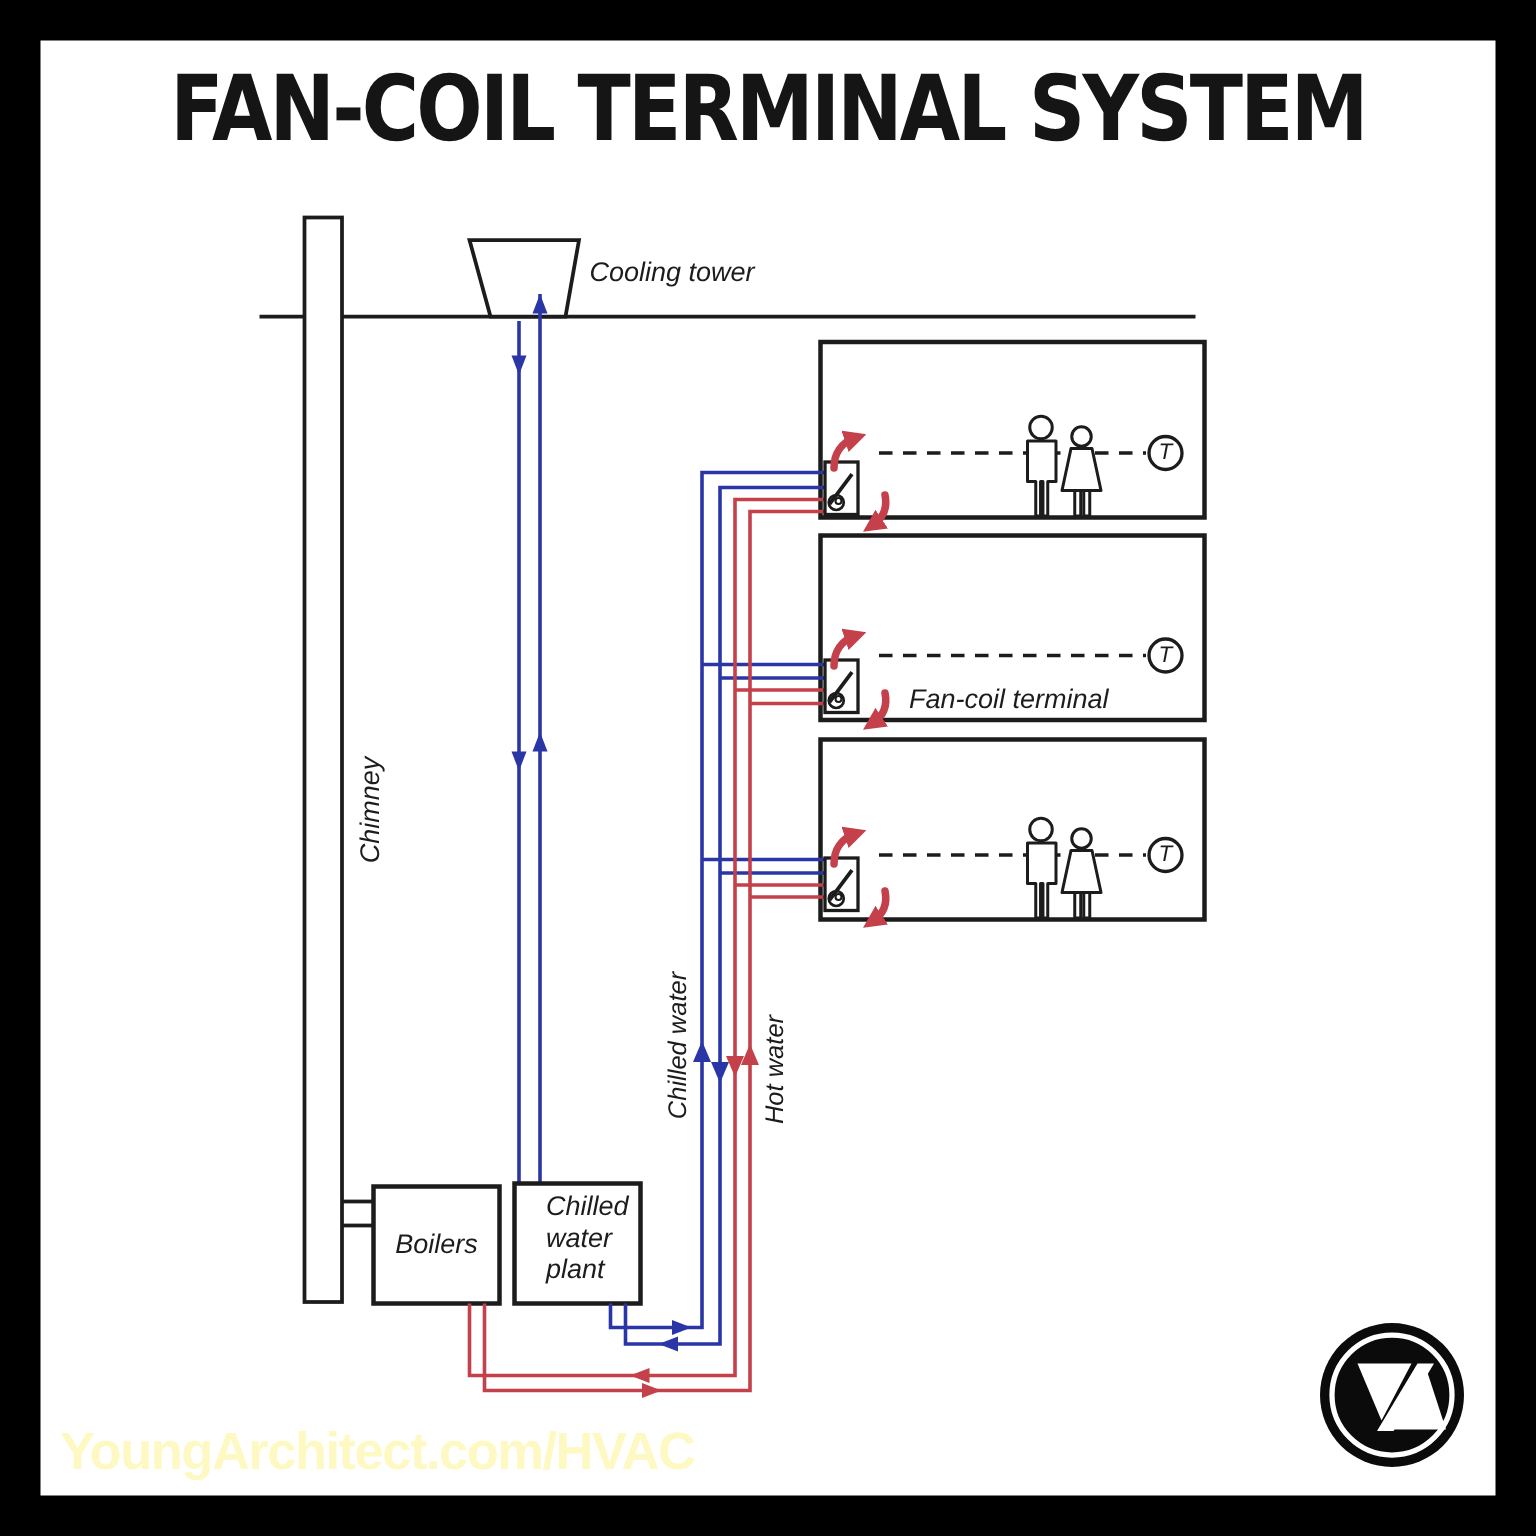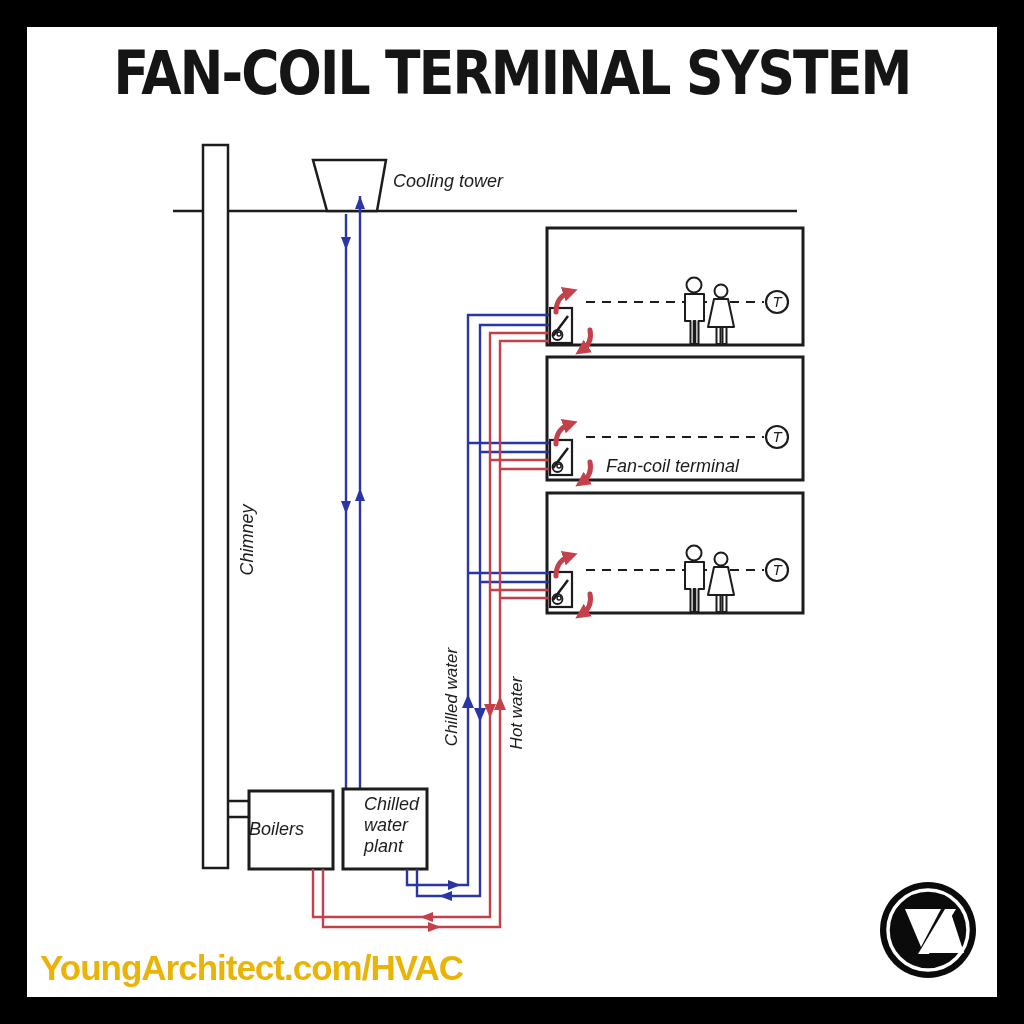--- a/index.html
+++ b/index.html
@@ -28,21 +28,21 @@
   .lbl{font-style:italic;font-size:18px;white-space:nowrap;}
   .rot{transform:translate(-50%,-50%) rotate(-90deg);}
   #title{
     left:27px;top:38px;width:970px;text-align:center;
     font-family:"DejaVu Sans","Liberation Sans",sans-serif;
     font-weight:800;font-size:56px;letter-spacing:-2px;color:#151515;
     transform:scaleX(.93) scaleY(1.08);transform-origin:center top;
   }
   #footer-url{
     left:40px;top:948px;
-    font-weight:bold;font-size:35px;letter-spacing:-1px;color:#eab308;
+    font-weight:bold;font-size:35px;letter-spacing:-1px;color:#fef9c3;
   }
   #plant-label{white-space:pre-line;line-height:1.18;margin-left:12px;}
   .thermo-t{font-style:italic;font-size:15px;transform:translate(-50%,-52%);}
 </style>
 </head>
 <body>
 
 <div id="paper"></div>
 
 <svg width="1024" height="1024" viewBox="0 0 1024 1024">
@@ -161,20 +161,20 @@
     <polygon fill="#ffffff" points="950,910 964,953 929,953"></polygon>
   </g>
 </svg>
 
 <div id="title" class="overlay">FAN-COIL TERMINAL SYSTEM</div>
 <div class="overlay lbl" style="left:393px;top:171px;">Cooling tower</div>
 <div class="overlay lbl rot" style="left:247px;top:540px;">Chimney</div>
 <div class="overlay lbl" style="left:578px;top:456px;margin-left:28px;">Fan-coil terminal</div>
 <div class="overlay lbl rot" style="left:452px;top:697px;font-size:17px;">Chilled water</div>
 <div class="overlay lbl rot" style="left:517px;top:713px;font-size:17px;">Hot water</div>
-<div class="overlay lbl" style="left:249px;top:819px;width:84px;text-align:left;">Boilers</div>
+<div class="overlay lbl" style="left:249px;top:819px;width:84px;text-align:center;">Boilers</div>
 <div id="plant-label" class="overlay lbl" style="left:352px;top:794px;">Chilled
 water
 plant</div>
 <div class="overlay thermo-t" style="left:777px;top:302px;">T</div>
 <div class="overlay thermo-t" style="left:777px;top:437px;">T</div>
 <div class="overlay thermo-t" style="left:777px;top:570px;">T</div>
 <div id="footer-url" class="overlay">YoungArchitect.com/HVAC</div>
 
 </body></html>

